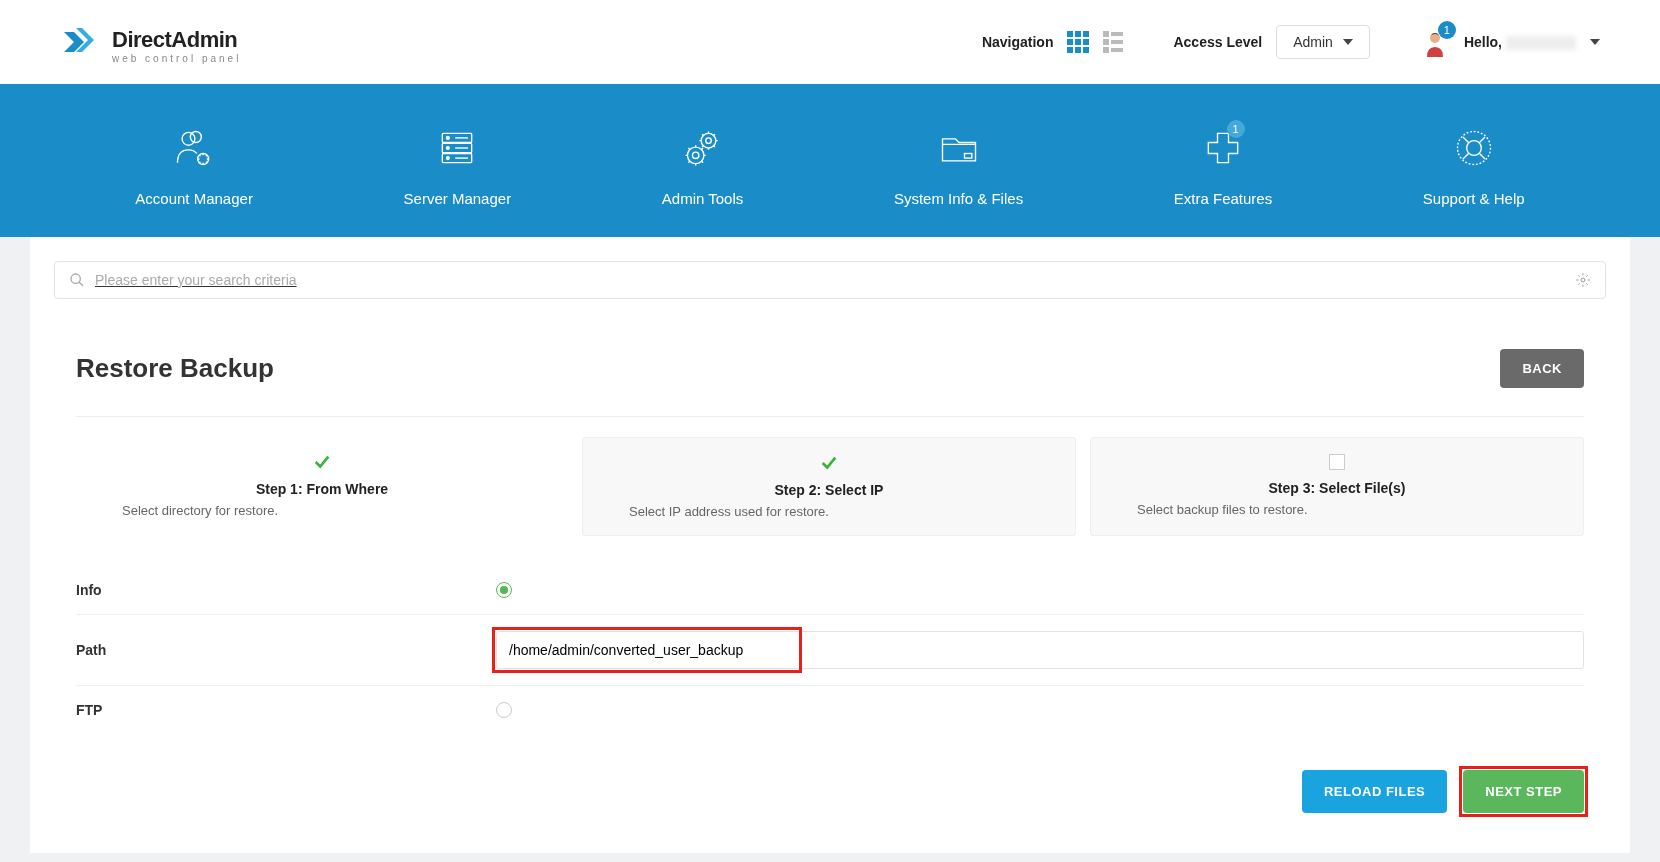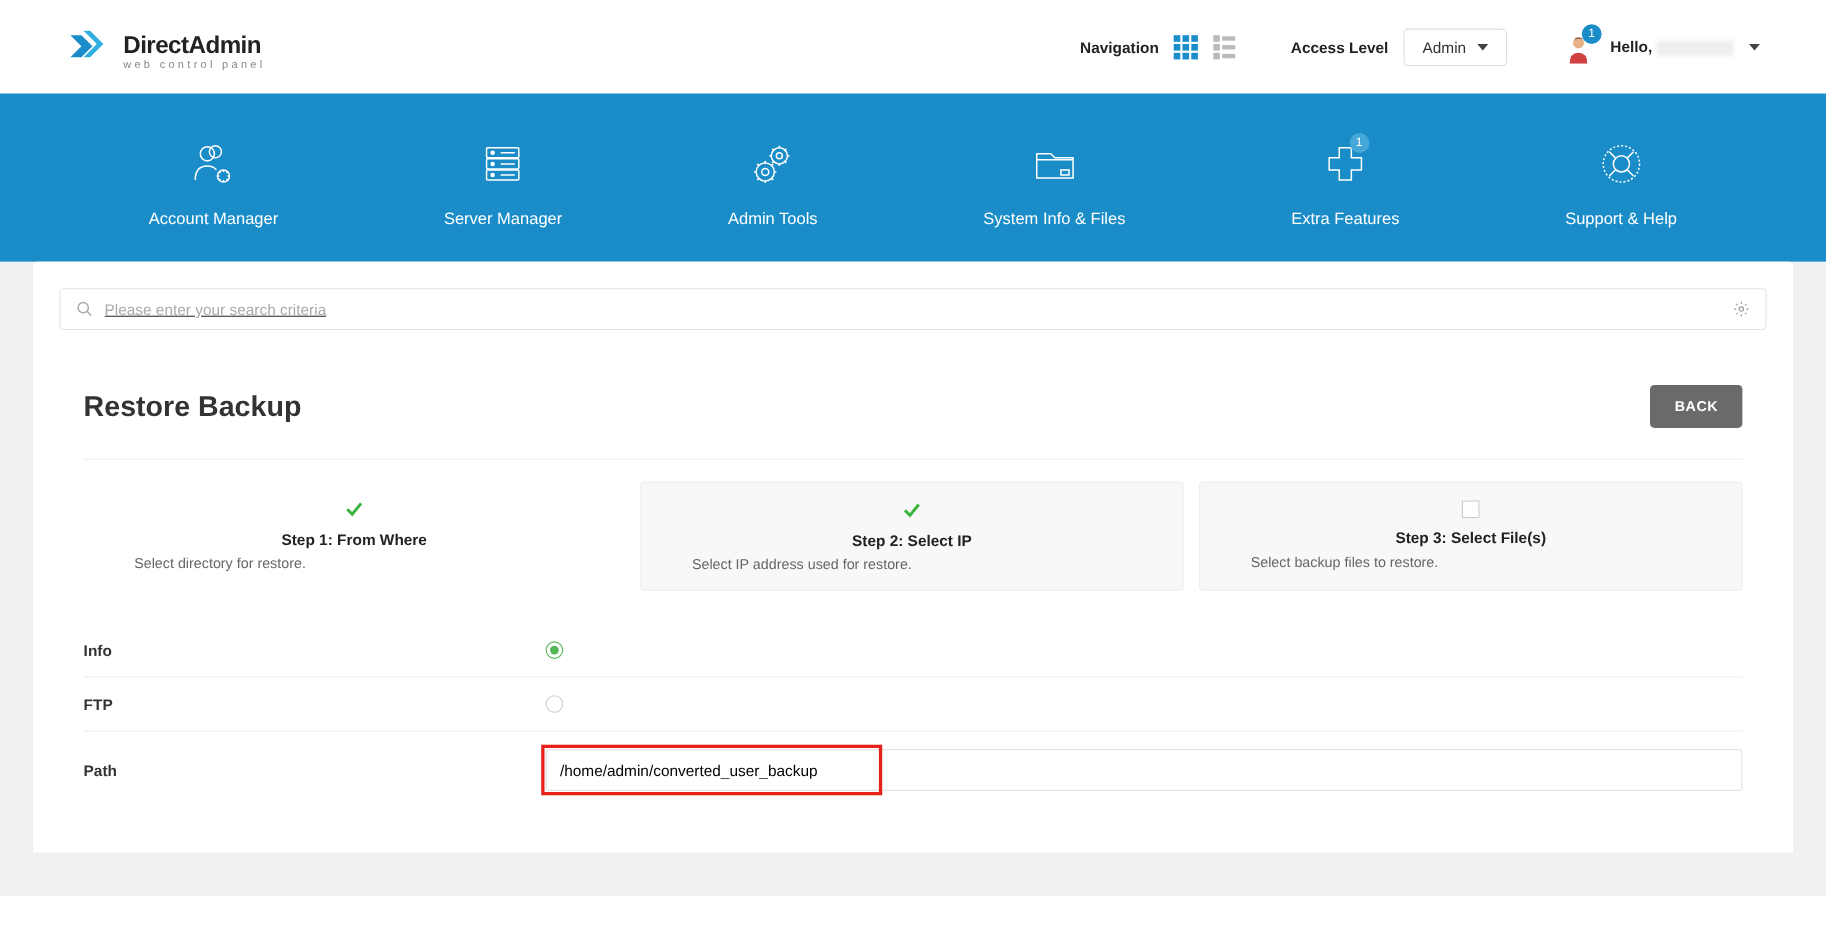--- a/index.html
+++ b/index.html
@@ -271,26 +271,33 @@
         <div class="step-desc">Select backup files to restore.</div>
       </div>
     </div>
 
     <div class="form-rows">
       <div class="form-row">
         <div class="form-label">Info</div>
         <div class="radio on"></div>
       </div>
       <div class="form-row">
-        <div class="form-label">FTP</div>
-        <div class="radio off"></div>
-      </div>
-      <div class="form-row">
         <div class="form-label">Path</div>
         <div class="path-cell">
           <input class="path-input" type="text" value="/home/admin/converted_user_backup" style="">
           <div class="path-highlight"></div>
         </div>
       </div>
-    </div>
-
+      <div class="form-row">
+        <div class="form-label">FTP</div>
+        <div class="radio off"></div>
+      </div>
+    </div>
+
+    <div class="actions">
+      <button class="btn-reload">RELOAD FILES</button>
+      <div class="btn-next-wrap">
+        <button class="btn-next">NEXT STEP</button>
+        <div class="btn-next-hl"></div>
+      </div>
+    </div>
   </div>
 </div>
 
 </body></html>

